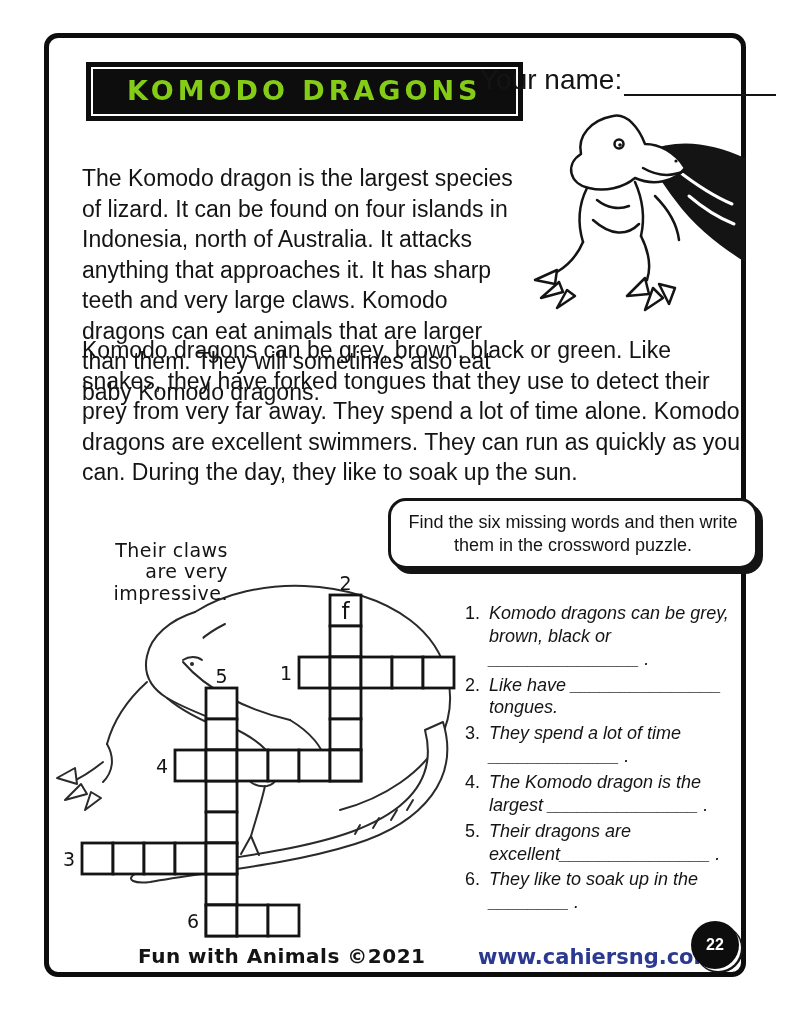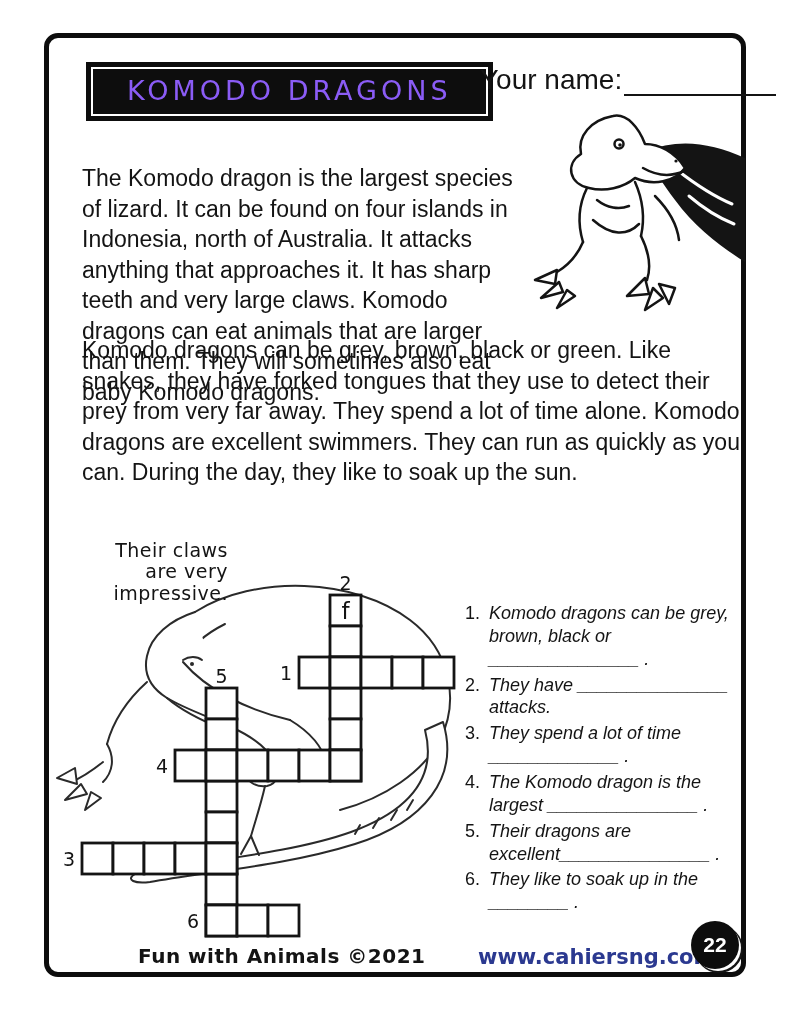--- a/index.html
+++ b/index.html
@@ -13,21 +13,21 @@
   }
   
   .title-box{
     position:absolute;left:86px;top:62px;z-index:5;
     background:#0d0d0d;border:2px solid #0d0d0d;padding:3px;
   }
   .title-inner{
     border:2px solid #ffffff;padding:6px 34px 8px 34px;background:#0d0d0d;
   }
   .title-inner span{
-    color:#8b5cf6;font-size:27px;letter-spacing:4px;font-weight:normal;
+    color:#84cc16;font-size:27px;letter-spacing:4px;font-weight:bold;
     font-family:"DejaVu Sans", sans-serif;
     margin-top:40px;
   }
   
   .name-row{position:absolute;left:480px;top:64px;z-index:5;display:flex;align-items:flex-end;}
   .name-label{font-size:28px;}
   .name-line{display:inline-block;width:152px;border-bottom:2px solid #141414;height:22px;margin-left:2px;}
   
   .para{position:absolute;font-size:23px;line-height:1.33;z-index:4;}
   .para-1{left:82px;top:140px;width:440px;}
@@ -60,21 +60,21 @@
     position:absolute;left:138px;top:944px;z-index:6;font-size:20px;font-weight:bold;
     font-family:"DejaVu Sans", sans-serif;letter-spacing:0.5px;
   }
   .footer-site{
     position:absolute;left:478px;top:945px;z-index:6;font-size:21px;font-weight:bold;
     font-family:"DejaVu Sans", sans-serif;
   }
   .page-badge{
     position:absolute;left:691px;top:921px;width:48px;height:48px;border-radius:50%;
     background:#0d0d0d;color:#ffffff;z-index:7;display:flex;align-items:center;justify-content:center;
-    font-size:21px;font-weight:bold;box-shadow:3px 3px 0 -1px #ffffff,4px 4px 0 0 #141414;
+    font-size:16px;font-weight:bold;box-shadow:3px 3px 0 -1px #ffffff,4px 4px 0 0 #141414;
   }
 </style>
 </head>
 <body>
 
 <div class="page">
 
   <div class="page-border"></div>
 
   <div class="title-box">
@@ -110,20 +110,21 @@
       <path d="M118,178 L100,196 L122,194 Z" fill="#ffffff"></path>
       <path d="M126,188 L118,210 L136,198 Z" fill="#ffffff"></path>
       <path d="M132,184 L142,204 L148,188 Z" fill="#ffffff"></path>
       <path d="M128,96 C140,108 150,124 152,140"></path>
     </g>
   </svg>
 
   <p class="para para-1">The Komodo dragon is the largest species of lizard. It can be found on four islands in Indonesia, north of Australia. It attacks anything that approaches it. It has sharp teeth and very large claws. Komodo dragons can eat animals that are larger than them. They will sometimes also eat baby Komodo dragons.</p>
   <p class="para para-2">Komodo dragons can be grey, brown, black or green. Like snakes, they have forked tongues that they use to detect their prey from very far away. They spend a lot of time alone. Komodo dragons are excellent swimmers. They can run as quickly as you can. During the day, they like to soak up the sun.</p>
 
+  <div class="bubble">Find the six missing words and then write them in the crossword puzzle.</div>
 
   <div class="claws-note">Their claws
 are very
 impressive.</div>
 
   <svg class="dragon-curl" width="420" height="330" viewBox="0 0 420 330">
     <g fill="none" stroke="#2a2a2a" stroke-width="2" stroke-linecap="round" stroke-linejoin="round">
       <path d="M140,40 C200,2 300,6 355,48 C395,78 405,128 385,168 C368,200 330,226 285,238"></path>
       <path d="M170,52 C150,62 136,74 128,90"></path>
       <path d="M388,150 C405,205 370,250 300,272 C230,294 150,300 95,310 C80,312 70,308 80,302 C132,290 232,283 296,260 C356,238 382,204 370,158 Z" fill="#ffffff"></path>
@@ -188,21 +189,21 @@
       <text font-family="DejaVu Sans, sans-serif" font-size="19" fill="#141414" x="199" y="927.5" text-anchor="end">6</text>
     </svg>
 
   <div class="clues" id="clues-list">
       <div class="clue">
         <span class="clue-num">1.</span>
         <span class="clue-text">Komodo dragons can be grey, brown, black or _______________ .</span>
       </div>
       <div class="clue">
         <span class="clue-num">2.</span>
-        <span class="clue-text">They have _______________ attacks.</span>
+        <span class="clue-text">Like have _______________ tongues.</span>
       </div>
       <div class="clue">
         <span class="clue-num">3.</span>
         <span class="clue-text">They spend a lot of time _____________ .</span>
       </div>
       <div class="clue">
         <span class="clue-num">4.</span>
         <span class="clue-text">The Komodo dragon is the largest _______________ .</span>
       </div>
       <div class="clue">

